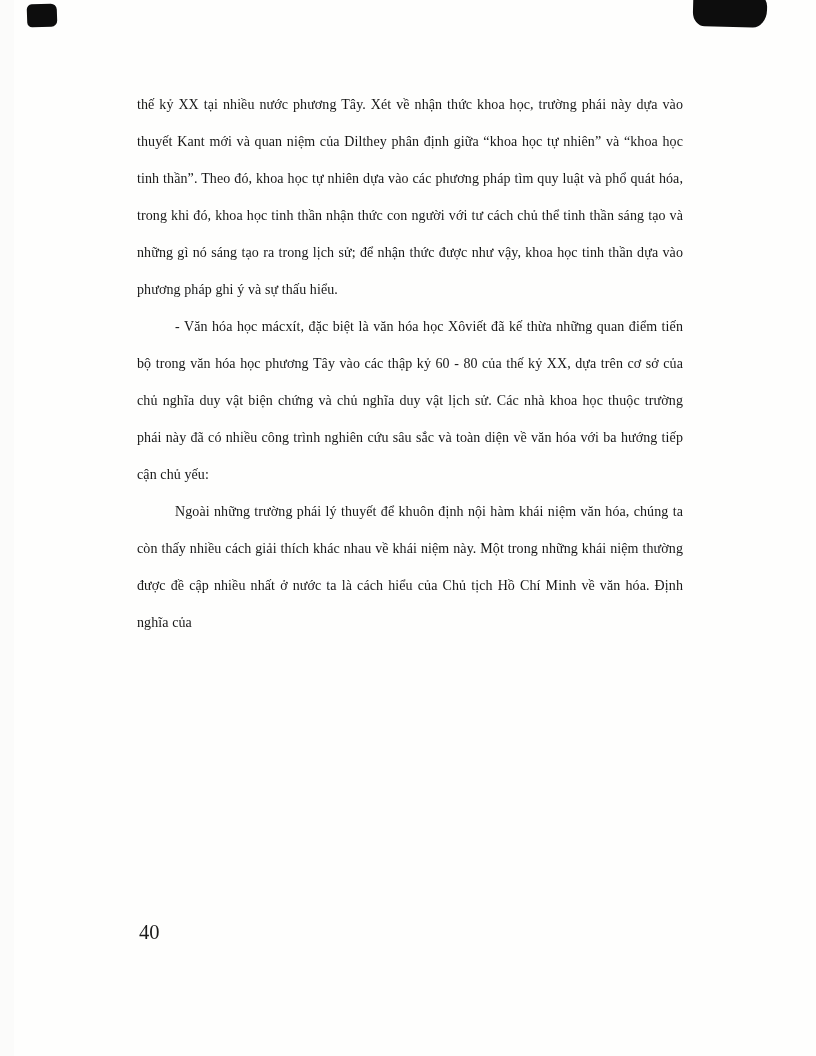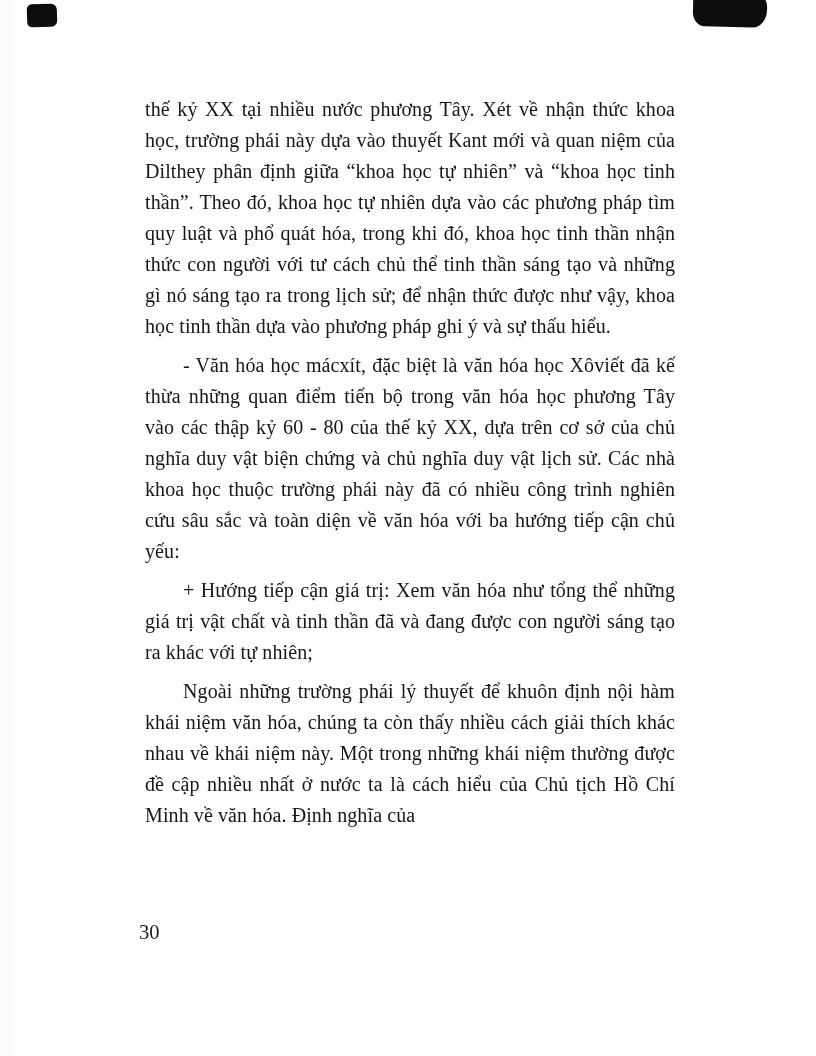--- a/index.html
+++ b/index.html
@@ -41,24 +41,24 @@
     border-radius: 4px 10px 14px 12px / 6px 12px 18px 14px;
     transform: rotate(1.5deg);
   }
   .textblock {
     position: absolute;
     left: 137px;
     top: 86px;
     width: 546px;
   }
   .textblock p {
-    margin: 8px;
+    margin: 0;
     padding: 0;
-    font-size: 20px;
-    line-height: 31px;
+    font-size: 14px;
+    line-height: 37px;
     text-align: justify;
     letter-spacing: 0.1px;
   }
   .textblock p.indent {
     text-indent: 38px;
   }
   .pageno {
     position: absolute;
     left: 139px;
     top: 919px;
@@ -73,19 +73,18 @@
 <div class="page">
 
   <div class="scan-edge"></div>
 
   <div class="ink-mark ink-tl"></div>
   <div class="ink-mark ink-tr"></div>
 
   <div class="textblock">
     <p>thế kỷ XX tại nhiều nước phương Tây. Xét về nhận thức khoa học, trường phái này dựa vào thuyết Kant mới và quan niệm của Dilthey phân định giữa “khoa học tự nhiên” và “khoa học tinh thần”. Theo đó, khoa học tự nhiên dựa vào các phương pháp tìm quy luật và phổ quát hóa, trong khi đó, khoa học tinh thần nhận thức con người với tư cách chủ thể tinh thần sáng tạo và những gì nó sáng tạo ra trong lịch sử; để nhận thức được như vậy, khoa học tinh thần dựa vào phương pháp ghi ý và sự thấu hiểu.</p>
     <p class="indent">- Văn hóa học mácxít, đặc biệt là văn hóa học Xôviết đã kế thừa những quan điểm tiến bộ trong văn hóa học phương Tây vào các thập kỷ 60 - 80 của thế kỷ XX, dựa trên cơ sở của chủ nghĩa duy vật biện chứng và chủ nghĩa duy vật lịch sử. Các nhà khoa học thuộc trường phái này đã có nhiều công trình nghiên cứu sâu sắc và toàn diện về văn hóa với ba hướng tiếp cận chủ yếu:</p>
-    <p class="indent">+ Hướng tiếp cận giá trị: Xem văn hóa như tổng thể những giá trị vật chất và tinh thần đã và đang được con người sáng tạo ra khác với tự nhiên;</p>
     <p class="indent">Ngoài những trường phái lý thuyết để khuôn định nội hàm khái niệm văn hóa, chúng ta còn thấy nhiều cách giải thích khác nhau về khái niệm này. Một trong những khái niệm thường được đề cập nhiều nhất ở nước ta là cách hiểu của Chủ tịch Hồ Chí Minh về văn hóa. Định nghĩa của</p>
   </div>
 
-  <div class="pageno">30</div>
+  <div class="pageno">40</div>
 
 </div>
 
 </body></html>

